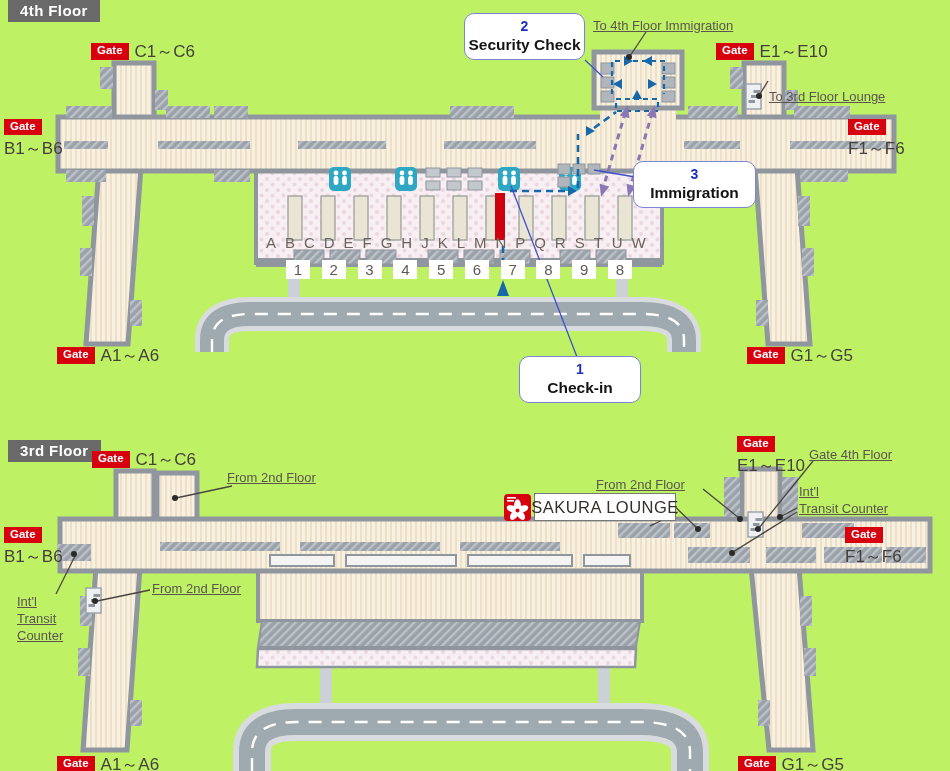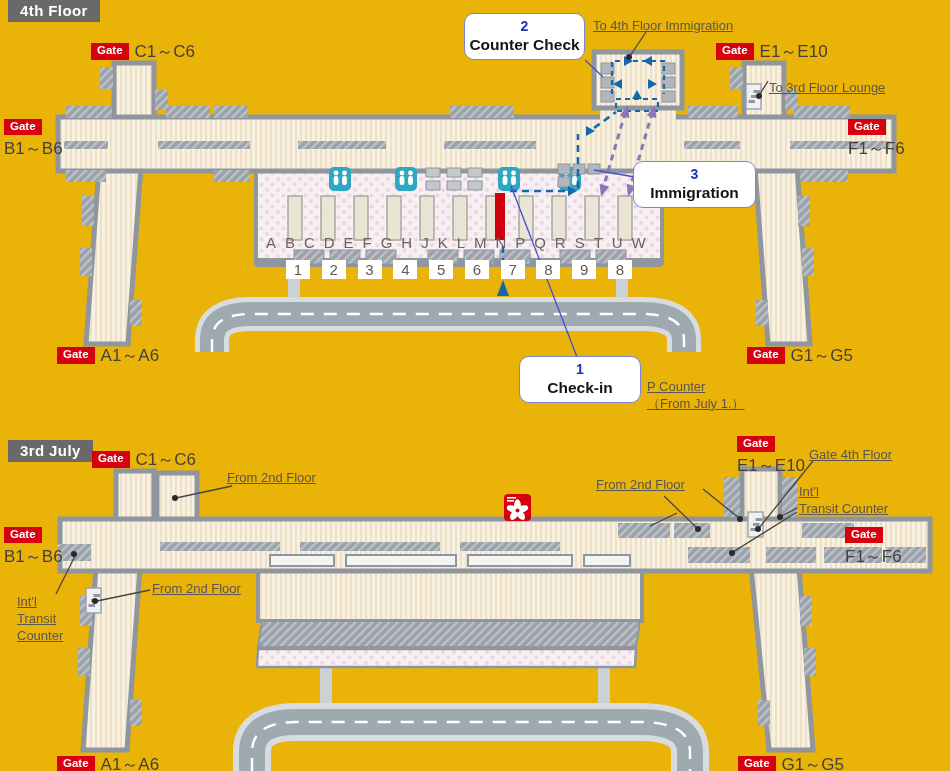--- a/index.html
+++ b/index.html
@@ -1,16 +1,16 @@
 <!DOCTYPE html>
 <html><head>
 <meta charset="utf-8">
 <style>
   html,body{margin:0;padding:0;background:#fff;}
-  .stage{position:relative;width:950px;height:771px;background:#eab308;overflow:hidden;
+  .stage{position:relative;width:950px;height:771px;background:#bef264;overflow:hidden;
          font-family:"Liberation Sans",sans-serif;}
   .abs{position:absolute;}
   .floor-title{background:#696969;color:#fff;font-weight:bold;font-size:15px;
                padding:2px 12px 3px;letter-spacing:.4px;}
   .gate{display:flex;align-items:center;gap:6px;}
   .gate.col{flex-direction:column;align-items:flex-start;gap:2px;}
   .badge{background:#d7000f;color:#fff;font-size:11.5px;font-weight:bold;
          padding:1px 6px 2px;line-height:1.15;}
   .gtxt{font-size:17px;color:#453f3c;white-space:nowrap;}
   .note{font-size:13px;color:#5a5550;white-space:pre-line;line-height:1.3;text-decoration:underline;}
@@ -320,36 +320,34 @@
 <div class="abs gate" style="left:57px;top:344px">
   <span class="badge">Gate</span>
   <span class="gtxt">A1～A6</span>
 </div>
 <div class="abs gate" style="left:747px;top:344px">
   <span class="badge">Gate</span>
   <span class="gtxt">G1～G5</span>
 </div>
 
 <div class="abs note" style="left:593px;top:18px">To 4th Floor Immigration</div>
-<div class="abs note" style="left:769px;top:80px">To 3rd Floor Lounge</div>
+<div class="abs note" style="left:769px;top:89px">To 3rd Floor Lounge</div>
 
 <div class="abs stepbox" style="left:464px;top:13px;width:121px">
   <div class="stepnum">2</div>
-  <div class="steplabel">Counter Check</div>
+  <div class="steplabel">Security Check</div>
 </div>
 <div class="abs stepbox" style="left:633px;top:161px;width:123px">
   <div class="stepnum">3</div>
   <div class="steplabel">Immigration</div>
 </div>
 <div class="abs stepbox" style="left:519px;top:356px;width:122px">
   <div class="stepnum">1</div>
   <div class="steplabel">Check-in</div>
 </div>
-<div class="abs note" style="left:647px;top:379px">P Counter
-（From July 1.）</div>
 
 <div class="abs letters" style="left:266px;top:234px;width:380px">
       <span>A</span>
       <span>B</span>
       <span>C</span>
       <span>D</span>
       <span>E</span>
       <span>F</span>
       <span>G</span>
       <span>H</span>
@@ -372,21 +370,21 @@
       <span>3</span>
       <span>4</span>
       <span>5</span>
       <span>6</span>
       <span>7</span>
       <span>8</span>
       <span>9</span>
       <span>8</span>
     </div>
 
-<div class="abs floor-title" style="left:8px;top:440px">3rd July</div>
+<div class="abs floor-title" style="left:8px;top:440px">3rd Floor</div>
 
 <div class="abs gate" style="left:92px;top:448px">
   <span class="badge">Gate</span>
   <span class="gtxt">C1～C6</span>
 </div>
 <div class="abs gate col" style="left:737px;top:436px">
   <span class="badge">Gate</span>
   <span class="gtxt">E1～E10</span>
 </div>
 <div class="abs gate col" style="left:4px;top:527px">
@@ -408,14 +406,15 @@
 
 <div class="abs note" style="left:227px;top:470px">From 2nd Floor</div>
 <div class="abs note" style="left:596px;top:477px">From 2nd Floor</div>
 <div class="abs note" style="left:809px;top:447px">Gate 4th Floor</div>
 <div class="abs note" style="left:799px;top:484px">Int'l
 Transit Counter</div>
 <div class="abs note" style="left:17px;top:594px">Int'l
 Transit
 Counter</div>
 <div class="abs note" style="left:152px;top:581px">From 2nd Floor</div>
+<div class="abs sakura-box" style="left:534px;top:493px;width:142px;height:28px">SAKURA LOUNGE</div>
 
 </div>
 
 </body></html>

